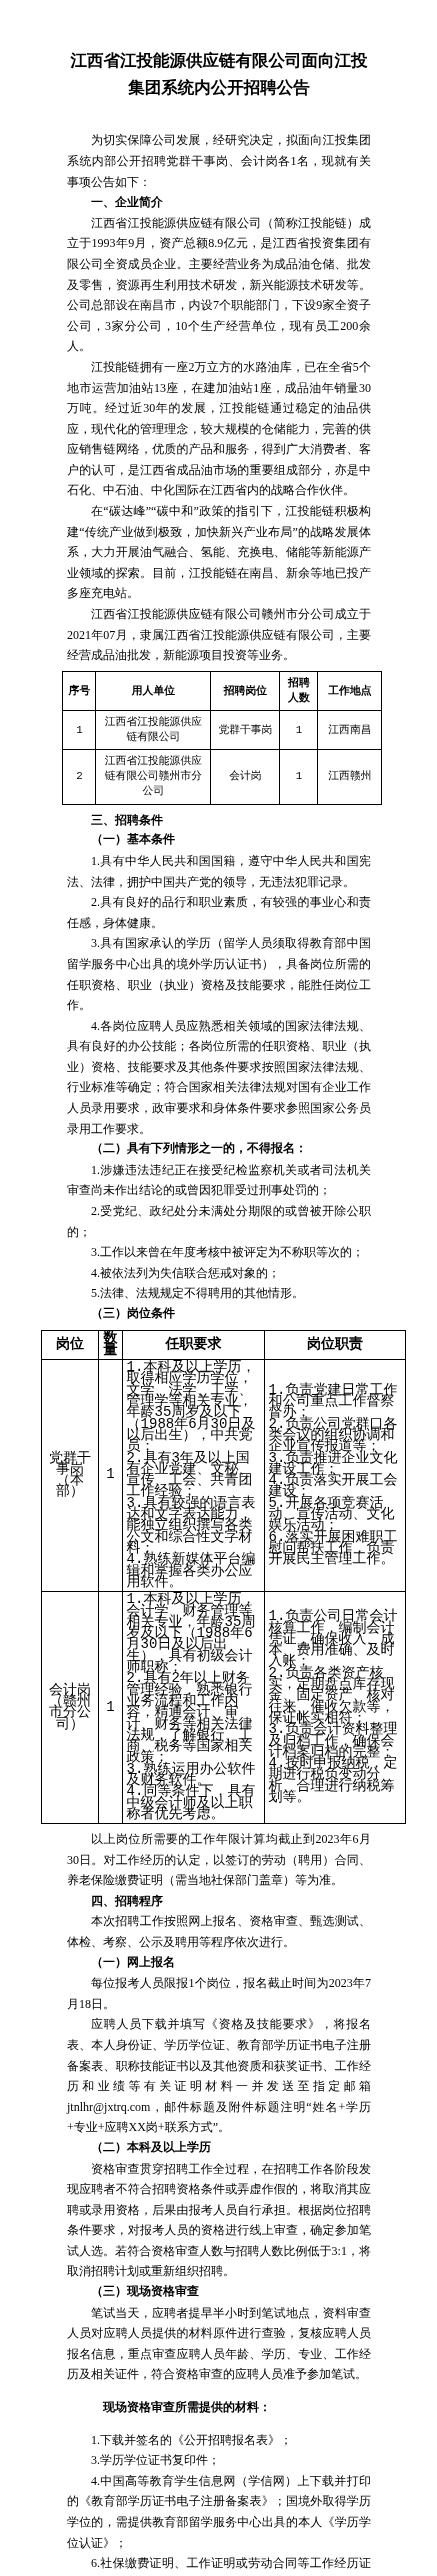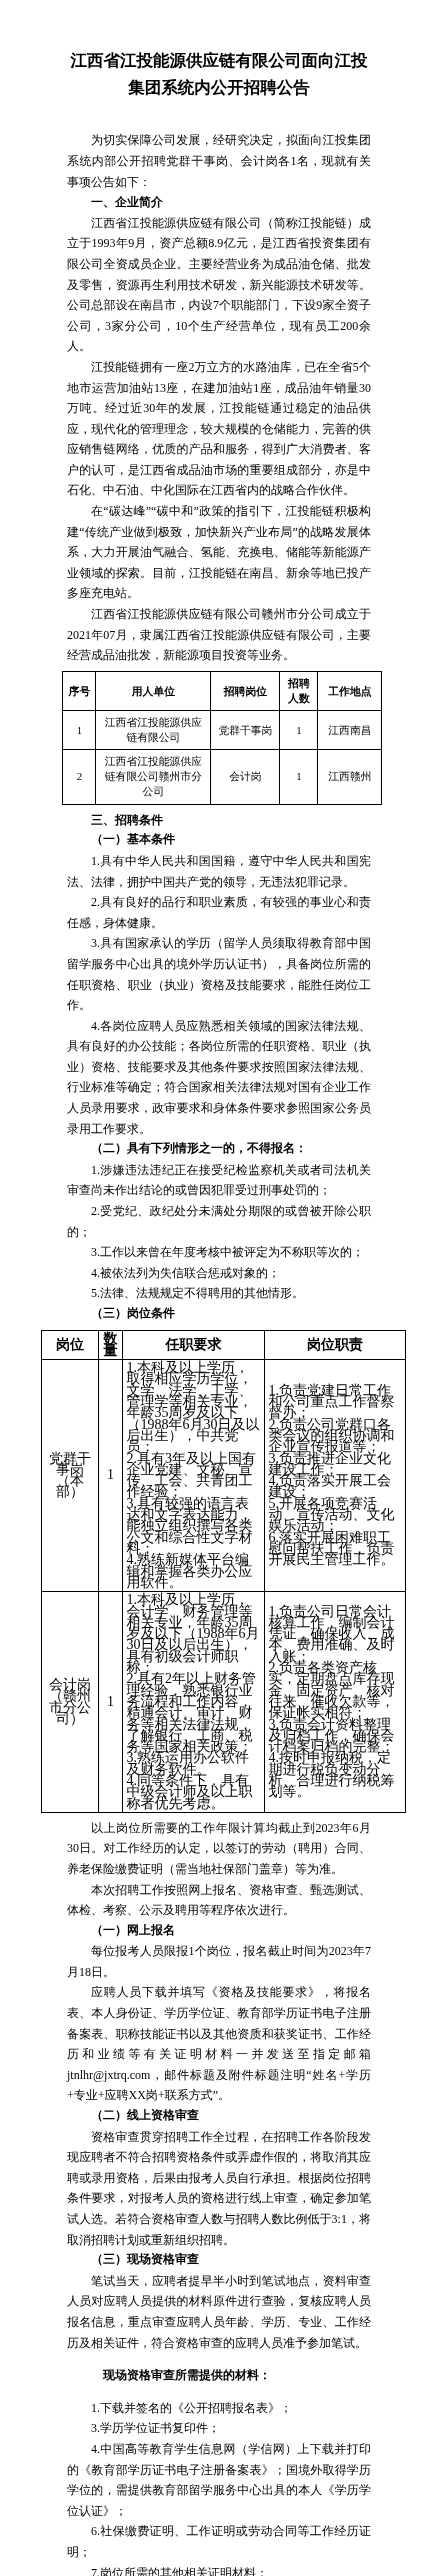--- a/index.html
+++ b/index.html
@@ -19,21 +19,21 @@
     font-size: 16.5px;
     line-height: 27px;
     text-align: center;
     margin: 13.4px 0 29px 0;
   }
   .p  { text-indent: 2em; text-align: justify; margin: 0; }
   .h1 { font-family: Liberation Sans, sans-serif; font-weight: bold; text-indent: 2em; margin: 0; }
   .h2 { font-weight: bold; text-indent: 2em; margin: 0; font-family: Liberation Mono, monospace; }
   .pbold { font-weight: bold; text-indent: 2em; margin: 12px; }
 
-  table { border-collapse: collapse; table-layout: fixed; }
+  table { border-collapse: collapse; table-layout: fixed; font-family: Liberation Mono, monospace; }
   .t1 {
     width: 318px;
     margin: 5.2px 0 5.2px -4.6px;
     font-size: 10.8px;
     line-height: 15px;
     text-align: center;
   }
   .t1 th, .t1 td { border: 1px solid #000; padding: 4.1px 3.1px; vertical-align: middle; font-weight: normal; }
   .t1 th { font-weight: bold; }
 
@@ -161,27 +161,28 @@
         <div class="cell-line">2.负责各类资产核实，定期盘点库存现金、固定资产、核对往来、催收欠款等，保证帐实相符；</div>
         <div class="cell-line">3.负责会计资料整理及归档工作，确保会计档案归档的完整；</div>
         <div class="cell-line">4.按时申报纳税，定期进行税负变动分析、合理进行纳税筹划等。</div>
       </td>
     </tr>
   </tbody>
     </table>
 
   <p class="p">以上岗位所需要的工作年限计算均截止到2023年6月30日。对工作经历的认定，以签订的劳动（聘用）合同、养老保险缴费证明（需当地社保部门盖章）等为准。</p>
 
+  <p class="h1">四、招聘程序</p>
   <p class="p">本次招聘工作按照网上报名、资格审查、甄选测试、体检、考察、公示及聘用等程序依次进行。</p>
 
   <p class="h2">（一）网上报名</p>
   <p class="p">每位报考人员限报1个岗位，报名截止时间为2023年7月18日。</p>
   <p class="p">应聘人员下载并填写《资格及技能要求》，将报名表、本人身份证、学历学位证、教育部学历证书电子注册备案表、职称技能证书以及其他资质和获奖证书、工作经历和业绩等有关证明材料一并发送至指定邮箱jtnlhr@jxtrq.com，邮件标题及附件标题注明“姓名+学历+专业+应聘XX岗+联系方式”。</p>
 
-  <p class="h2">（二）线上资格审查</p>
+  <p class="h2">（二）本科及以上学历</p>
   <p class="p">资格审查贯穿招聘工作全过程，在招聘工作各阶段发现应聘者不符合招聘资格条件或弄虚作假的，将取消其应聘或录用资格，后果由报考人员自行承担。根据岗位招聘条件要求，对报考人员的资格进行线上审查，确定参加笔试人选。若符合资格审查人数与招聘人数比例低于3:1，将取消招聘计划或重新组织招聘。</p>
 
   <p class="h2">（三）现场资格审查</p>
   <p class="p">笔试当天，应聘者提早半小时到笔试地点，资料审查人员对应聘人员提供的材料原件进行查验，复核应聘人员报名信息，重点审查应聘人员年龄、学历、专业、工作经历及相关证件，符合资格审查的应聘人员准予参加笔试。</p>
   <p class="pbold">现场资格审查所需提供的材料：</p>
   <p class="p">1.下载并签名的《公开招聘报名表》；</p>
   <p class="p">3.学历学位证书复印件；</p>
   <p class="p">4.中国高等教育学生信息网（学信网）上下载并打印的《教育部学历证书电子注册备案表》；国境外取得学历学位的，需提供教育部留学服务中心出具的本人《学历学位认证》；</p>
   <p class="p">6.社保缴费证明、工作证明或劳动合同等工作经历证明；</p>
   <p class="p">7.岗位所需的其他相关证明材料；</p>

